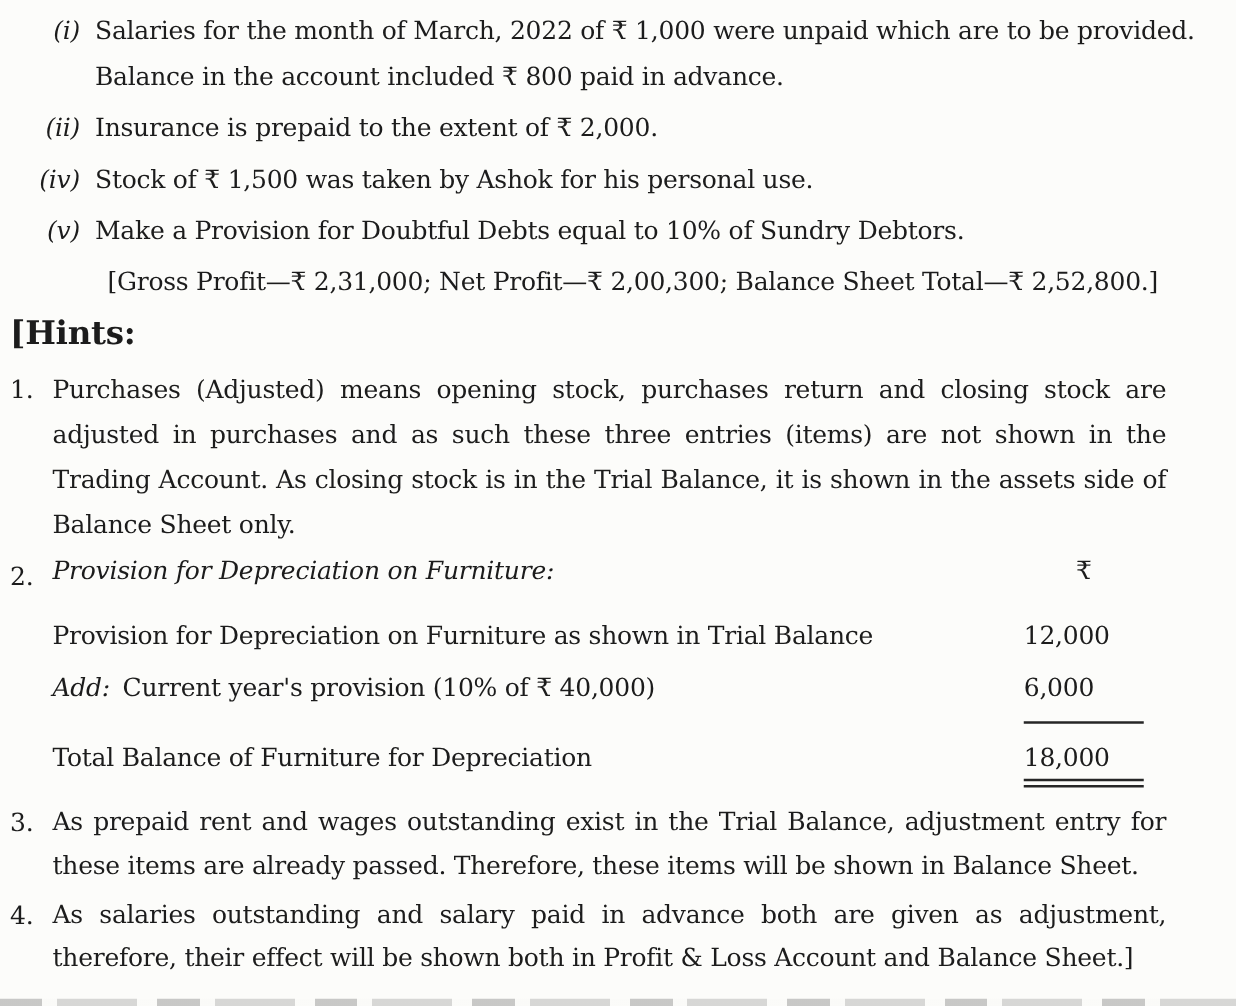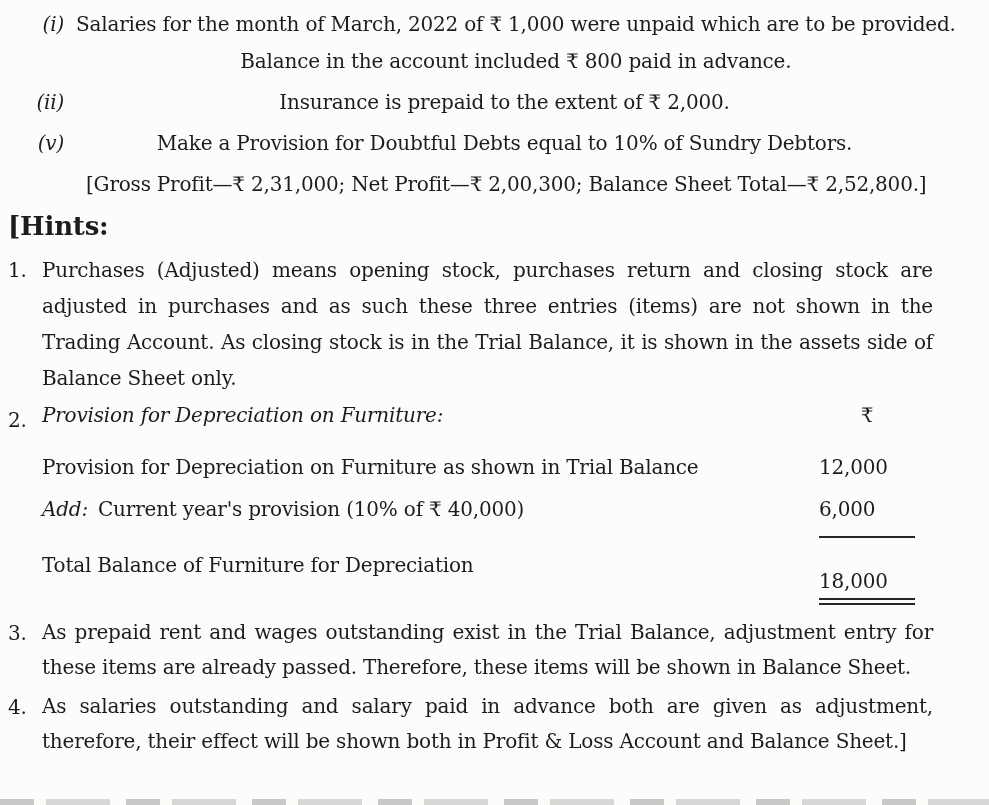--- a/index.html
+++ b/index.html
@@ -10,21 +10,21 @@
     color:#1c1c1c;font-size:20px;letter-spacing:-0.2px;
   }
   .page{padding:6px 56px 0 8px;position:relative;}
 
   
   .adjustments{margin-left:4px;}
   .adj-row{display:flex;margin-bottom:4px;}
   .adj-label{width:52px;flex-shrink:0;text-align:right;padding-right:12px;
     font-style:italic;line-height:37px;}
   .adj-text{flex:1;}
-  .adj-line{line-height:37px;white-space:nowrap;text-align:center;}
+  .adj-line{line-height:37px;white-space:nowrap;}
 
   
   .answer{margin:2px 0 0 78px;line-height:36px;white-space:nowrap;}
 
   
   .hints-heading{font-weight:bold;margin-top:6px;line-height:36px;font-size:26px;}
   .hint{display:flex;margin-top:8px;}
   .hint-num{width:34px;flex-shrink:0;line-height:36px;}
   .hint-text{flex:1;line-height:36px;text-align:justify;}
   .hint3 .hint-text,.hint4 .hint-text{line-height:35px;}
@@ -36,21 +36,21 @@
   .hint2 .hint-text{line-height:26px;text-align:left;display:flex;}
   .h2-title{flex:1;font-style:italic;white-space:nowrap;}
   .rupee-head{width:96px;flex-shrink:0;text-align:center;margin-right:18px;}
   .h2row{display:flex;margin:16px 0 0 34px;}
   .h2row .rlabel{flex:1;line-height:26px;white-space:nowrap;}
   .h2row .prefix{font-style:italic;margin-right:10px;}
   .h2row .amt{width:96px;flex-shrink:0;line-height:26px;
     margin-right:18px;align-self:flex-start;}
   .h2row.r3{margin-top:14px;}
   .amt.single{border-bottom:2px solid #262626;padding-bottom:14px;}
-  .amt.double{border-bottom:7px double #262626;padding-bottom:4px;margin-top:16px;}
+  .amt.double{border-bottom:7px double #262626;padding-bottom:4px;}
 
   
   .scan-strip{position:absolute;left:0;bottom:0;width:989px;height:6px;opacity:.38;
     background:repeating-linear-gradient(90deg,
       rgba(70,70,70,.75) 0 34px, rgba(220,220,215,.15) 34px 46px,
       rgba(90,90,90,.6) 46px 110px, rgba(225,225,220,.12) 110px 126px);}
 </style>
 </head>
 <body>
 
@@ -67,20 +67,26 @@
     </div>
 
     <div class="adj-row">
       <div class="adj-label">(ii)</div>
       <div class="adj-text">
         <div class="adj-line">Insurance is prepaid to the extent of ₹ 2,000.</div>
       </div>
     </div>
 
 
+    <div class="adj-row">
+      <div class="adj-label">(iv)</div>
+      <div class="adj-text">
+        <div class="adj-line">Stock of ₹ 1,500 was taken by Ashok for his personal use.</div>
+      </div>
+    </div>
 
     <div class="adj-row">
       <div class="adj-label">(v)</div>
       <div class="adj-text">
         <div class="adj-line">Make a Provision for Doubtful Debts equal to 10% of Sundry Debtors.</div>
       </div>
     </div>
 
   </div>
 

